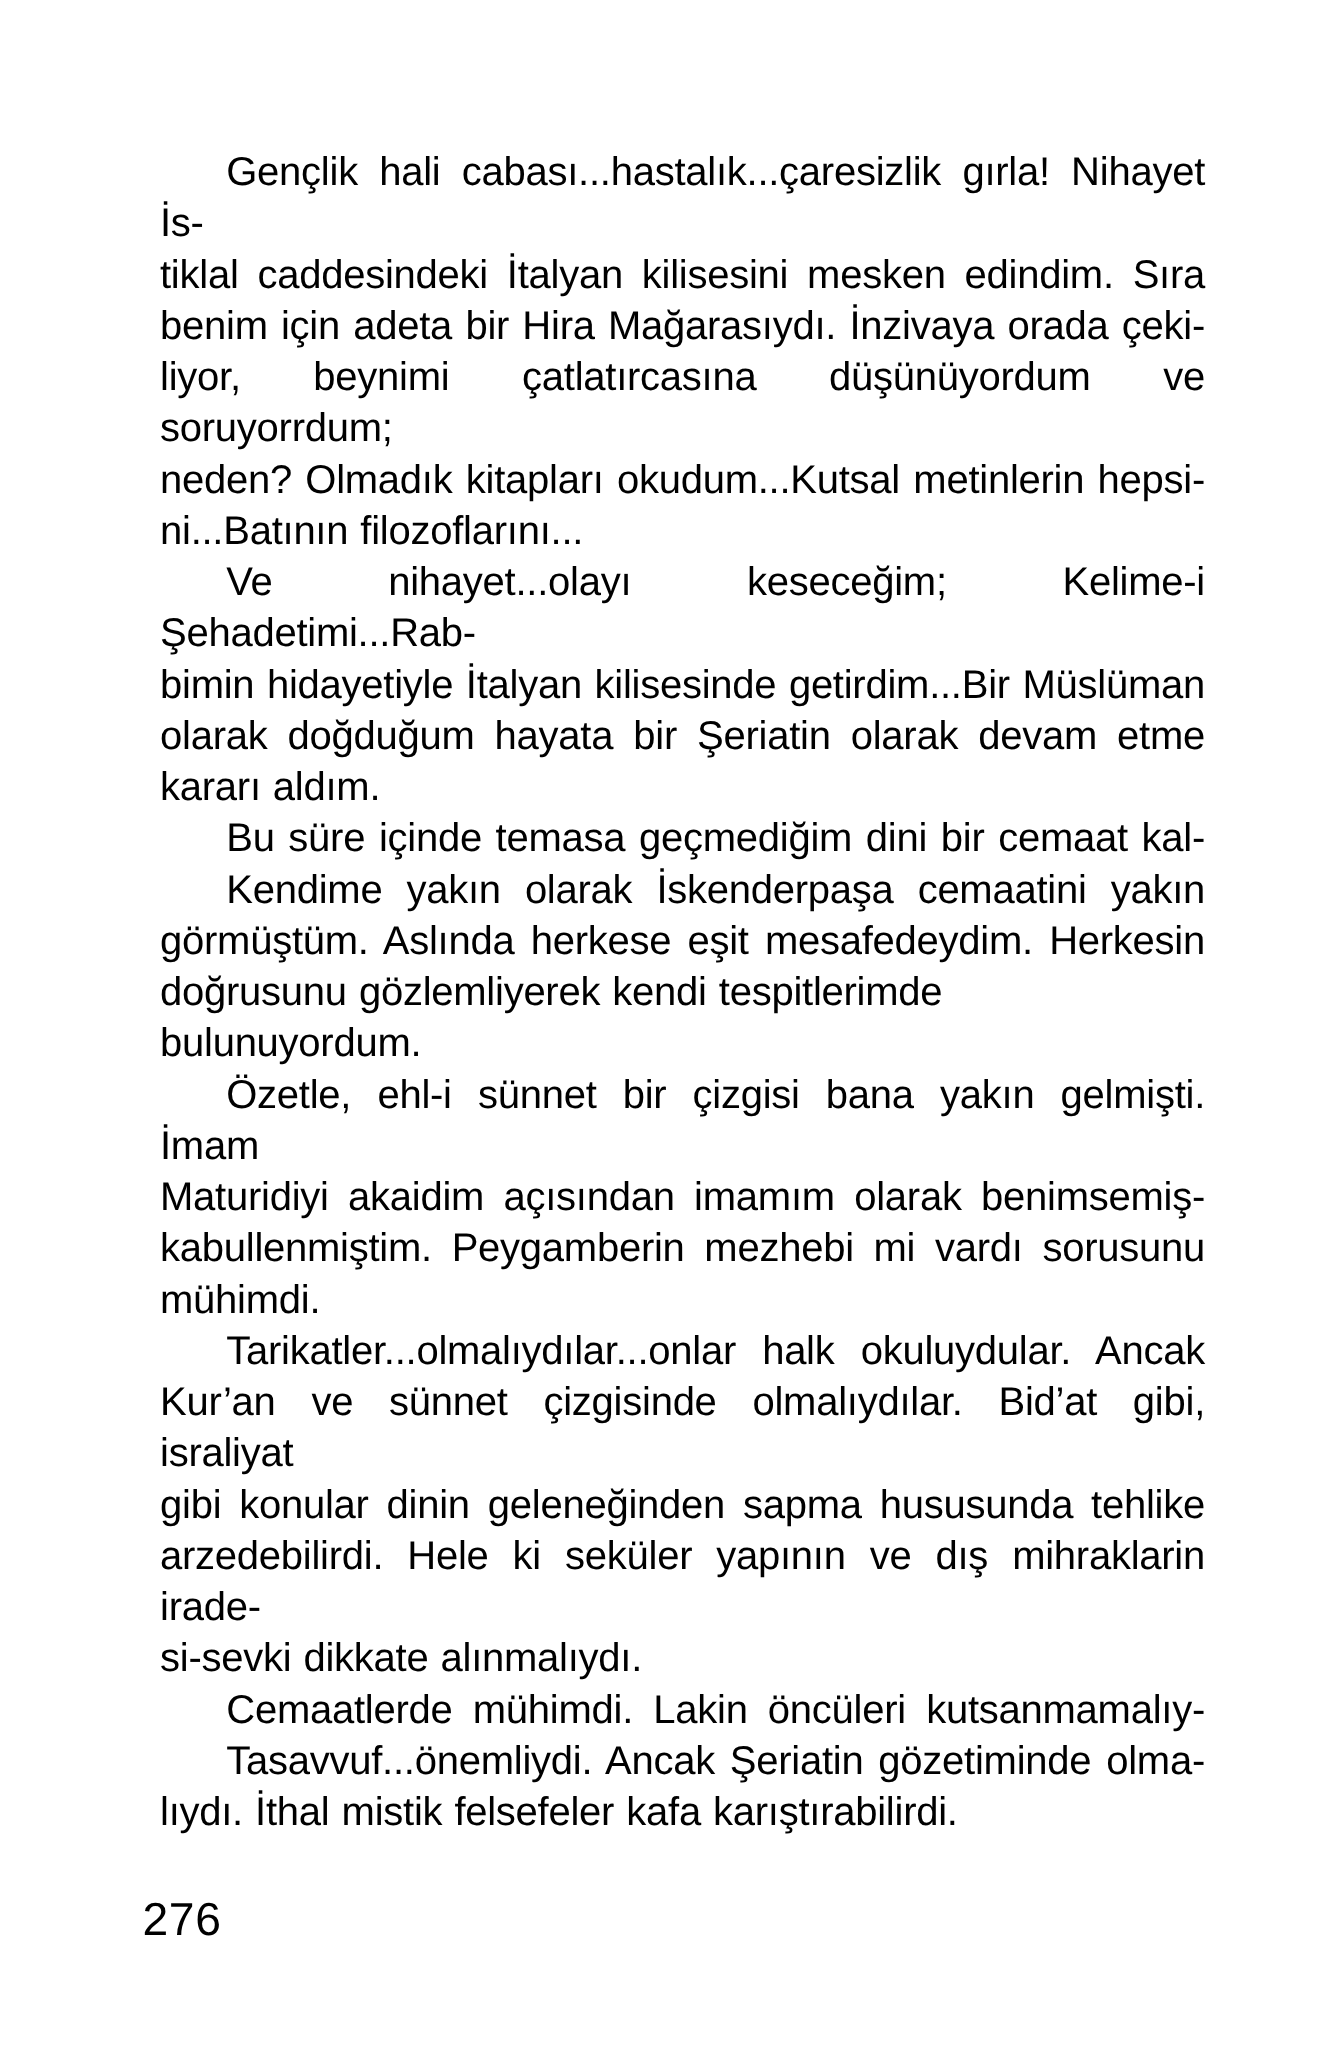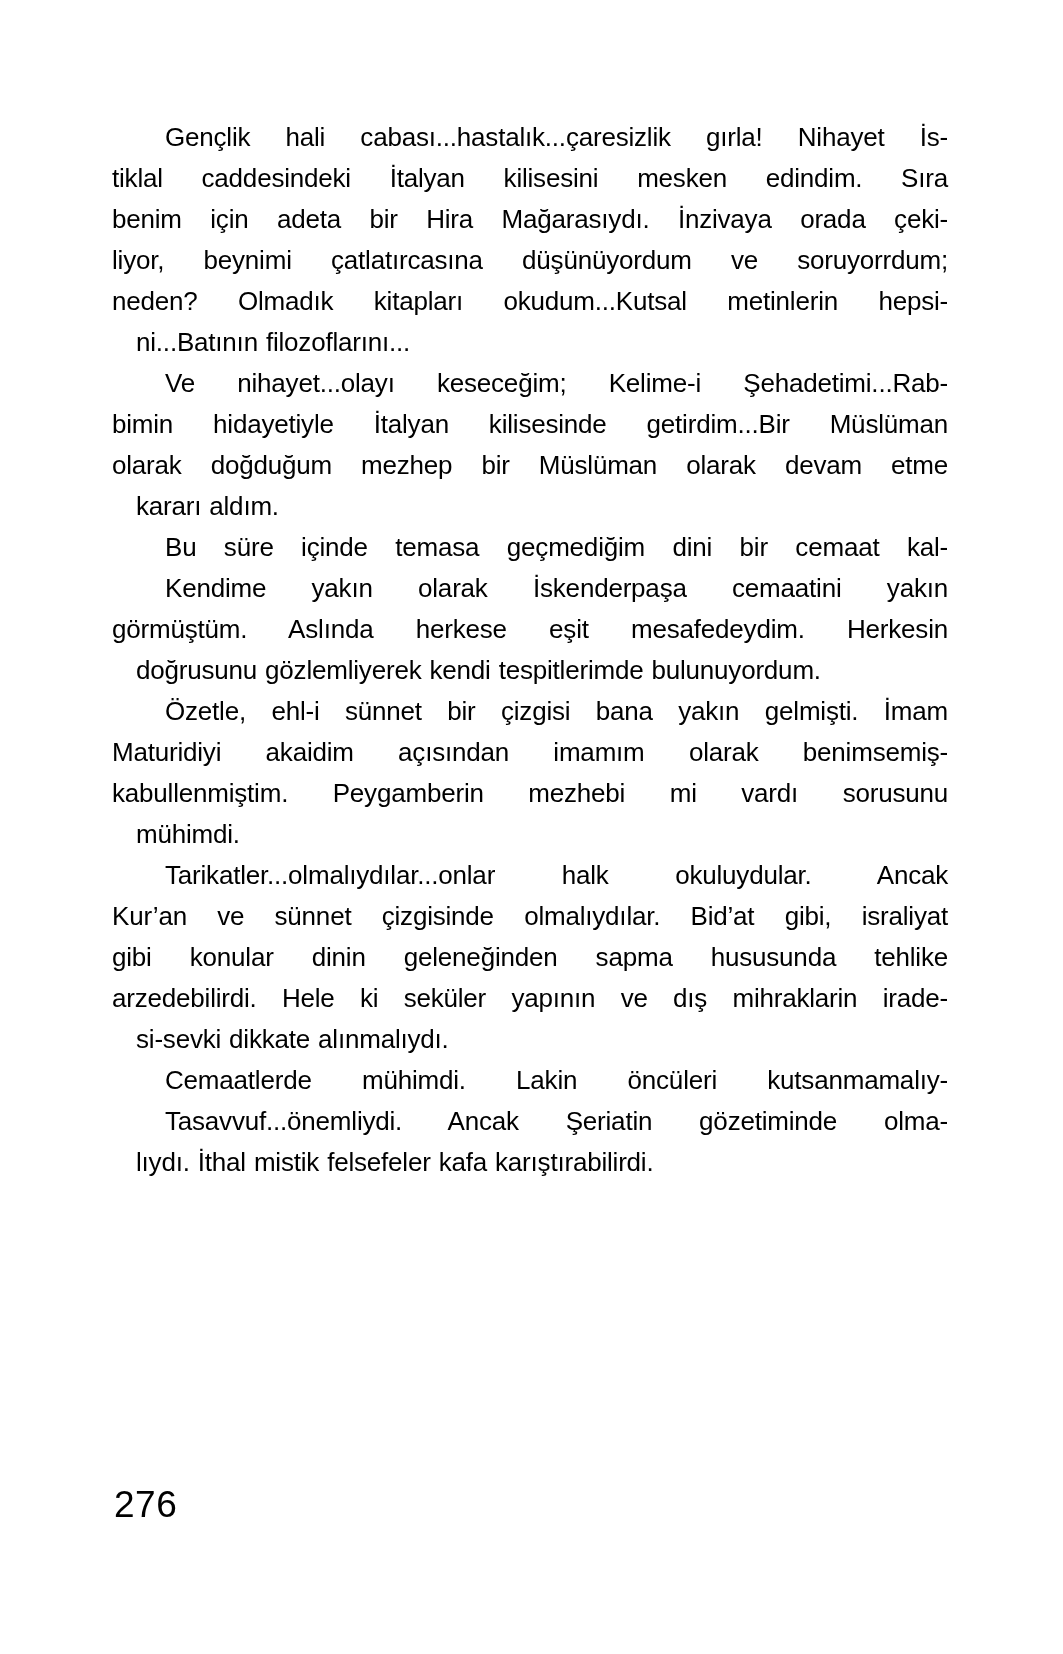--- a/index.html
+++ b/index.html
@@ -11,49 +11,48 @@
     position: relative;
     width: 1063px;
     height: 1654px;
     background: #ffffff;
     color: #000000;
     font-family: "Liberation Sans", sans-serif;
     overflow: hidden;
   }
   .text-block {
     position: absolute;
-    left: 112px;
+    left: 128px;
     top: 117px;
     width: 836px;
-    font-size: 26px;
+    font-size: 32px;
     line-height: 41px;
     letter-spacing: -0.2px;
     word-spacing: 1px;
   }
   .paragraph {
     margin: 0;
     padding: 0;
   }
   .line {
     text-align: justify;
     text-align-last: justify;
     white-space: normal;
   }
   .line.para-end {
     text-align: left;
     text-align-last: left;
-    margin-left: 24px;
   }
   .line.indent {
     text-indent: 53px;
   }
   .page-number {
     position: absolute;
     left: 114px;
-    top: 1485px;
+    top: 1516px;
     font-size: 37px;
     line-height: 40px;
     letter-spacing: 0.5px;
   }
 </style>
 </head>
 <body>
 
 <div class="page">
   <div class="text-block">
@@ -61,21 +60,21 @@
         <div class="line indent">Gençlik hali cabası...hastalık...çaresizlik gırla! Nihayet İs-</div>
         <div class="line">tiklal caddesindeki İtalyan kilisesini mesken edindim. Sıra</div>
         <div class="line">benim için adeta bir Hira Mağarasıydı. İnzivaya orada çeki-</div>
         <div class="line">liyor, beynimi çatlatırcasına düşünüyordum ve soruyorrdum;</div>
         <div class="line">neden? Olmadık kitapları okudum...Kutsal metinlerin hepsi-</div>
         <div class="line para-end">ni...Batının filozoflarını...</div>
       </div>
       <div class="paragraph">
         <div class="line indent">Ve nihayet...olayı keseceğim; Kelime-i Şehadetimi...Rab-</div>
         <div class="line">bimin hidayetiyle İtalyan kilisesinde getirdim...Bir Müslüman</div>
-        <div class="line">olarak doğduğum mezhep bir Müslüman olarak devam etme</div>
+        <div class="line">olarak doğduğum hayata bir Şeriatin olarak devam etme</div>
         <div class="line para-end">kararı aldım.</div>
       </div>
       <div class="paragraph">
         <div class="line indent">Bu süre içinde temasa geçmediğim dini bir cemaat kal-</div>
       </div>
       <div class="paragraph">
         <div class="line indent">Kendime yakın olarak İskenderpaşa cemaatini yakın</div>
         <div class="line">görmüştüm. Aslında herkese eşit mesafedeydim. Herkesin</div>
         <div class="line para-end">doğrusunu gözlemliyerek kendi tespitlerimde bulunuyordum.</div>
       </div>

